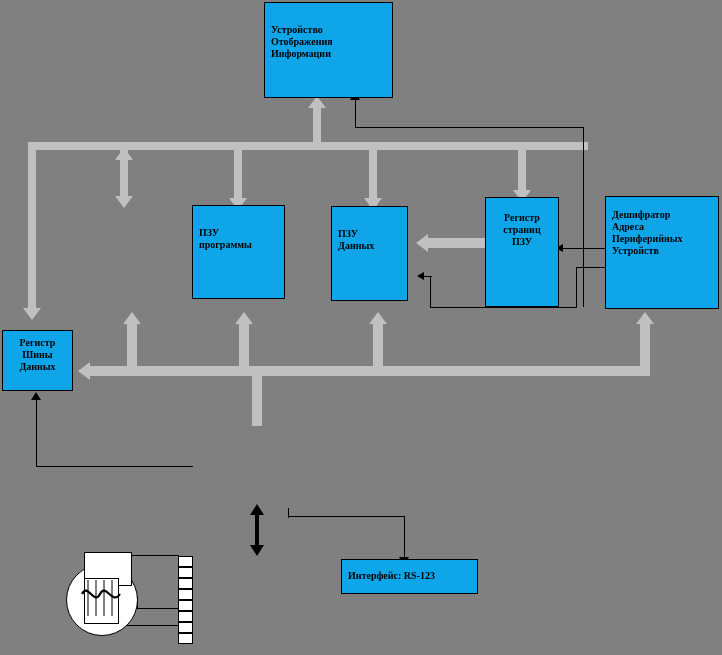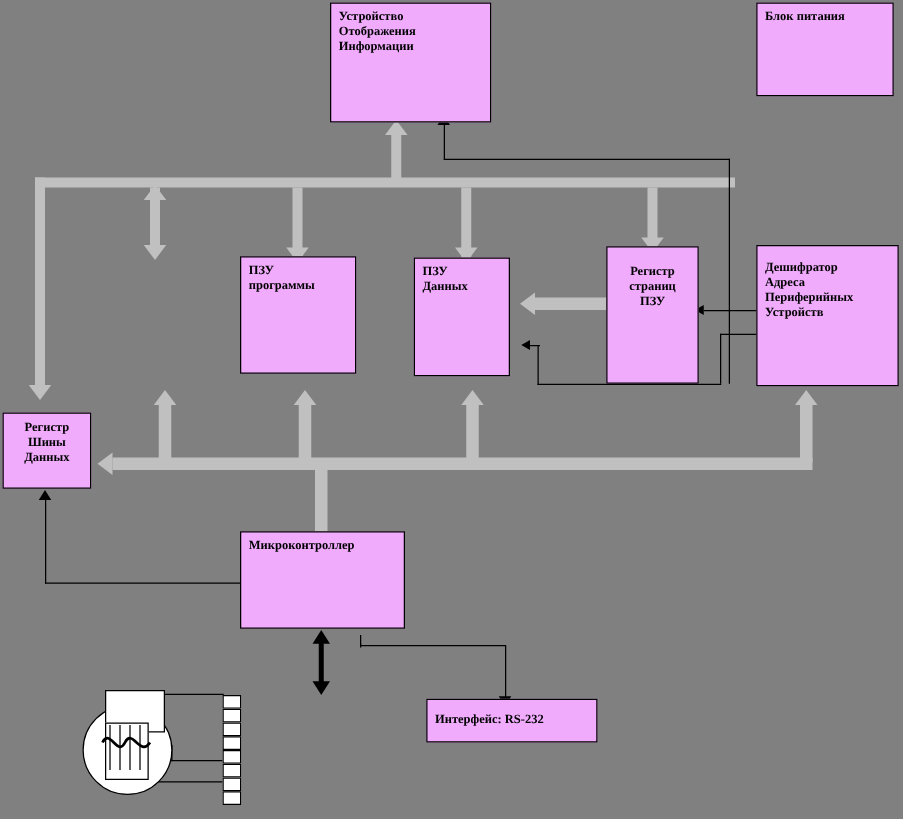--- a/index.html
+++ b/index.html
@@ -10,29 +10,29 @@
   #canvas {
     position: relative;
     width: 722px;
     height: 655px;
     background: #808080;
     overflow: hidden;
     font-family: "Liberation Serif", serif;
   }
   .box {
     position: absolute;
-    background: #f0abfc;
+    background: #0ea5e9;
     border: 1px solid #000000;
     box-sizing: border-box;
     color: #000000;
     font-family: "Liberation Serif", serif;
     font-weight: bold;
     font-size: 10px;
     line-height: 12px;
-    padding: 5px 6px;
+    padding: 21px 6px;
     text-align: left;
     white-space: pre-line;
     z-index: 5;
   }
   .box.center {
     text-align: center;
   }
   .grayline {
     position: absolute;
     background: #c0c0c0;
@@ -193,21 +193,20 @@
   <div class="blackline" style="left:131px; top:555px; width:1px; height:25px;"></div>
   <div class="blackline" style="left:137px; top:608px; width:42px; height:1px;"></div>
   <div class="blackline" style="left:137px; top:596px; width:1px; height:13px;"></div>
   <div class="blackline" style="left:120px; top:625px; width:59px; height:1px;"></div>
   <div class="blackline" style="left:120px; top:613px; width:1px; height:13px;"></div>
 
   <div class="box" style="left:264px; top:2px; width:129px; height:96px;">Устройство
 Отображения
 Информации</div>
 
-  <div class="box" style="left:605px; top:2px; width:110px; height:75px;">Блок питания</div>
 
 
   <div class="box" style="left:192px; top:205px; width:93px; height:94px;">ПЗУ
 программы</div>
 
   <div class="box" style="left:331px; top:206px; width:77px; height:95px;">ПЗУ
 Данных</div>
 
   <div class="box center" style="left:485px; top:197px; width:74px; height:110px; padding-top:14px;">Регистр
 страниц
@@ -215,24 +214,23 @@
 
   <div class="box" style="left:605px; top:196px; width:114px; height:113px; padding-top:12px;">Дешифратор
 Адреса
 Периферийных
 Устройств</div>
 
   <div class="box center" style="left:2px; top:330px; width:71px; height:61px; padding-top:6px;">Регистр
 Шины
 Данных</div>
 
-  <div class="box" style="left:192px; top:425px; width:132px; height:78px;">Микроконтроллер</div>
-
-
-  <div class="box" style="left:341px; top:559px; width:137px; height:35px; padding-top:10px;">Интерфейс: RS-232</div>
+
+
+  <div class="box" style="left:341px; top:559px; width:137px; height:35px; padding-top:10px;">Интерфейс: RS-123</div>
 
   <div class="conn-pin" style="left:178px; top:556px; width:15px; height:11px;"></div>
   <div class="conn-pin" style="left:178px; top:567px; width:15px; height:11px;"></div>
   <div class="conn-pin" style="left:178px; top:578px; width:15px; height:11px;"></div>
   <div class="conn-pin" style="left:178px; top:589px; width:15px; height:11px;"></div>
   <div class="conn-pin" style="left:178px; top:600px; width:15px; height:11px;"></div>
   <div class="conn-pin" style="left:178px; top:611px; width:15px; height:11px;"></div>
   <div class="conn-pin" style="left:178px; top:622px; width:15px; height:11px;"></div>
   <div class="conn-pin" style="left:178px; top:633px; width:15px; height:11px;"></div>
 

